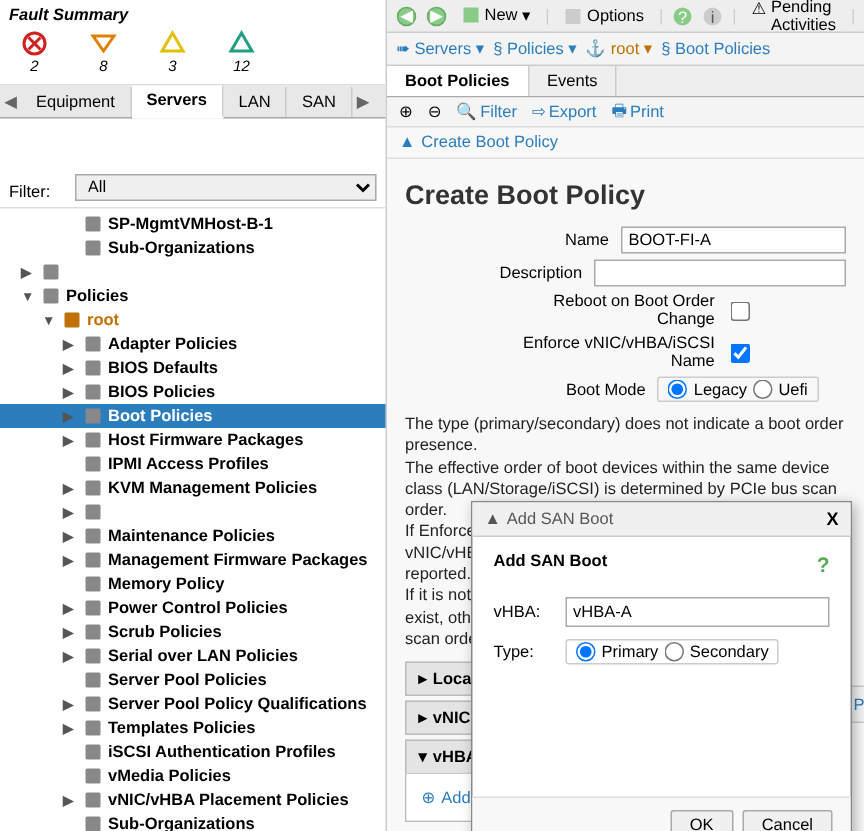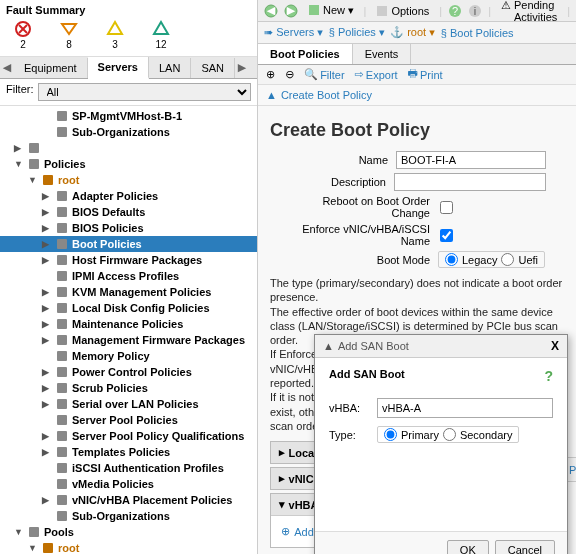--- a/index.html
+++ b/index.html
@@ -1,33 +1,33 @@
 <!DOCTYPE html>
 <html><head>
 <meta charset="utf-8">
 <style>
   * { margin: 0; padding: 0; box-sizing: border-box; font-family: Arial, sans-serif; font-size: 11px; }
   body { background: #f0f0f0; width: 576px; height: 554px; overflow: hidden; position: relative; }
   
   
   .left-panel { position: absolute; left: 0; top: 0; width: 258px; height: 554px; background: #fff; border-right: 1px solid #ccc; }
   
-  .fault-summary { padding: 4px 6px; border-bottom: 1px solid #ddd; }
+  .fault-summary { padding: 4px 6px; border-bottom: 1px solid #ddd; font-style: italic; }
   .fault-title { font-weight: bold; font-size: 11px; margin-bottom: 2px; }
   .fault-icons { display: flex; gap: 28px; padding: 2px 8px; }
   .fault-item { text-align: center; }
   .fault-icon { display: block; width: 18px; height: 18px; margin: 0 auto; }
   .fault-count { display: block; font-size: 10px; margin-top: 1px; }
   
   .tab-bar { display: flex; border-bottom: 1px solid #aaa; background: #e8e8e8; height: 22px; align-items: center; }
   .tab-nav { width: 14px; text-align: center; color: #666; cursor: pointer; }
   .tab { padding: 4px 10px; border-right: 1px solid #ccc; cursor: pointer; }
   .tab.active { background: #fff; font-weight: bold; border-bottom: 2px solid #fff; margin-bottom: -1px; }
   
-  .filter-row { display: flex; align-items: flex-start; padding: 4px 6px; gap: 4px; border-bottom: 1px solid #ddd; }
+  .filter-row { display: flex; align-items: flex-end; padding: 4px 6px; gap: 16px; border-bottom: 1px solid #ddd; margin-top: 33px; }
   .filter-label { font-size: 11px; }
   .filter-select { flex: 1; height: 18px; border: 1px solid #aaa; font-size: 11px; padding: 0 4px; }
   
   .tree { padding: 2px 0; overflow-y: auto; height: 450px; }
   .tree-item { display: flex; align-items: center; padding: 2px 4px; gap: 4px; cursor: pointer; white-space: nowrap; font-weight: bold; }
   .tree-item.selected { background: #2b7dbc; color: #fff; }
   .tree-toggle { width: 10px; font-size: 9px; color: #555; }
   .tree-label { font-size: 11px; }
   .indent-1 { padding-left: 14px; }
   .indent-2 { padding-left: 28px; }
@@ -47,21 +47,21 @@
   .sub-tab.active { background: #fff; font-weight: bold; }
   
   .actions-bar { display: flex; align-items: center; gap: 10px; padding: 3px 8px; border-bottom: 1px solid #ddd; background: #f4f4f4; height: 20px; font-size: 10px; }
   .action-link { color: #2b7dbc; cursor: pointer; display: flex; align-items: center; gap: 2px; }
   
   .breadcrumb2 { display: flex; align-items: center; gap: 4px; padding: 4px 8px; font-size: 11px; color: #2b7dbc; border-bottom: 1px solid #ddd; }
   
   .form-area { padding: 8px 12px; }
   .form-title { font-size: 18px; font-weight: bold; color: #333; margin: 6px 0 10px 0; }
   
-  .form-row { display: flex; align-items: center; margin: 4px 18px; }
+  .form-row { display: flex; align-items: center; margin: 4px 0; justify-content: center; }
   .form-label { width: 150px; text-align: right; padding-right: 8px; font-size: 11px; }
   .form-input { width: 150px; height: 18px; border: 1px solid #aaa; padding: 1px 4px; font-size: 11px; }
   .form-check { margin-left: 2px; }
   .radio-group { display: flex; align-items: center; gap: 4px; border: 1px solid #ccc; padding: 1px 6px; border-radius: 2px; font-size: 11px; }
   
   .warnings { font-size: 10px; color: #222; margin: 8px 0; line-height: 1.3; }
   .warn-title { font-weight: bold; }
   
   .two-col { display: flex; gap: 8px; }
   .col-left { flex: 0 0 140px; }
@@ -258,21 +258,20 @@
         </span>
         <span class="tree-label">KVM Management Policies</span>
       </div>
       <div class="tree-item indent-3">
         <span class="tree-toggle">▶</span>
         <span>
           <svg width="12" height="12">
             <rect x="1" y="1" width="10" height="10" fill="#888" rx="1"></rect>
           </svg>
         </span>
-        <span class="tree-label">Local Disk Config Policies</span>
       </div>
       <div class="tree-item indent-3">
         <span class="tree-toggle">▶</span>
         <span>
           <svg width="12" height="12">
             <rect x="1" y="1" width="10" height="10" fill="#888" rx="1"></rect>
           </svg>
         </span>
         <span class="tree-label">Maintenance Policies</span>
       </div>

